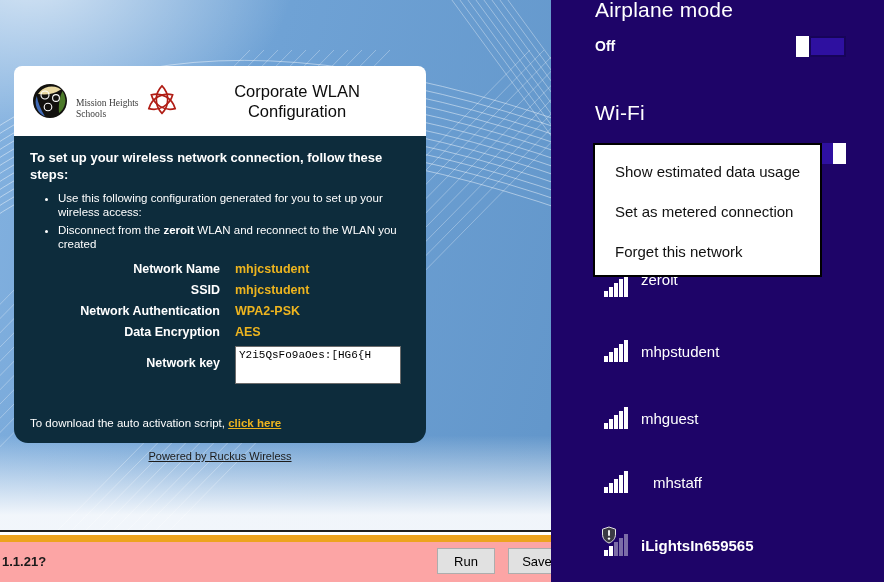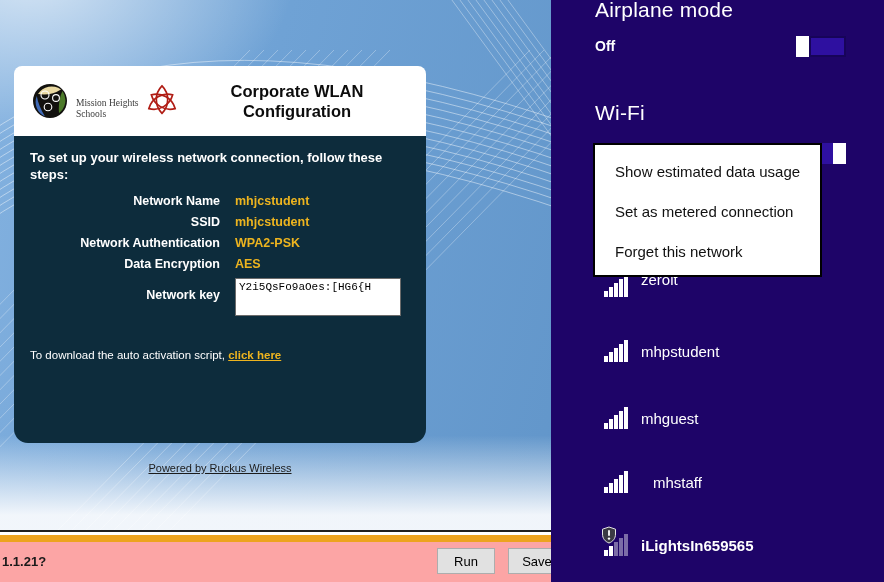--- a/index.html
+++ b/index.html
@@ -26,40 +26,40 @@
   .dl-btn.run{left:437px;}
   .dl-btn.save{left:508px;}
 
   .card{position:absolute;left:14px;top:66px;width:412px;z-index:2;}
   .card-header{height:70px;background:#fff;border-radius:8px 8px 0 0;display:flex;align-items:center;
     padding:0 12px 0 18px;box-sizing:border-box;}
   .koru{width:36px;height:36px;flex:0 0 auto;}
   .school-name{font-family:"Liberation Serif",serif;font-size:9.5px;line-height:11px;color:#3c3c3c;
     margin:16px 4px 0 8px;width:64px;flex:0 0 auto;}
   .triquetra{width:36px;height:42px;flex:0 0 auto;}
-  .card-title{flex:1;text-align:center;font-size:16.5px;font-weight:bold;color:#0c0c0c;line-height:20px;}
+  .card-title{flex:1;text-align:center;font-size:16.5px;font-weight:normal;color:#0c0c0c;line-height:20px;}
   .card-title span{display:inline-block;max-width:160px;}
 
   .card-body{background:#0d2c3c;border-radius:0 0 14px 14px;height:307px;box-sizing:border-box;
     padding:13px 16px 0 16px;color:#fff;}
   .intro{font-size:13px;font-weight:bold;line-height:17px;width:392px;}
   ul.steps{margin:9px 0 0 16px;padding:0 0 0 12px;font-size:11.5px;line-height:13.5px;}
   ul.steps li{margin-bottom:5px;}
   .fields{margin-top:11px;}
   .frow{display:flex;align-items:baseline;margin-bottom:7px;}
   .flabel{width:190px;text-align:right;font-weight:bold;font-size:12.5px;flex:0 0 auto;}
   .fvalue{margin-left:15px;color:#edb41f;font-weight:bold;font-size:12.5px;}
   .keyrow{display:flex;margin-top:5px;}
   .keylabel{width:190px;text-align:right;font-weight:bold;font-size:12.5px;flex:0 0 auto;padding-top:10px;}
   .keybox{margin-left:15px;width:158px;height:32px;resize:none;border:1px solid #6b6b6b;background:#fff;
     color:#000;font:11px "Liberation Mono",monospace;padding:2px 3px;overflow:hidden;}
   .dl-line{margin-top:33px;font-size:11.5px;}
   .dl-link{color:#edb41f;font-weight:bold;text-decoration:underline;cursor:pointer;}
 
-  .powered{position:absolute;left:14px;top:458px;width:412px;text-align:center;z-index:2;}
+  .powered{position:absolute;left:14px;top:446px;width:412px;text-align:center;z-index:2;}
   .powered a{font-size:11px;color:#1c1c1c;text-decoration:underline;cursor:pointer;}
 
   
   .panel{position:absolute;left:551px;top:0;width:333px;height:582px;background:#1e0468;color:#fff;}
   .pheading{position:absolute;left:44px;font-size:21px;font-weight:400;letter-spacing:.2px;}
   .h-airplane{top:-2px;}
   .h-wifi{top:101px;}
   .state-label{position:absolute;left:44px;top:38px;font-size:14px;font-weight:bold;}
 
   .toggle{position:absolute;width:50px;height:21px;cursor:pointer;}
@@ -173,20 +173,24 @@
             </defs>
           <use href="#tq"></use>
           <use href="#tq" transform="rotate(120 19 21)"></use>
           <use href="#tq" transform="rotate(240 19 21)"></use>
         </svg>
         <div class="card-title"><span>Corporate WLAN Configuration</span></div>
       </div>
 
       <div class="card-body">
         <div class="intro">To set up your wireless network connection, follow these steps:</div>
+        <ul class="steps">
+          <li><span>Use this following configuration generated for you to set up your wireless access:</span></li>
+          <li><span>Disconnect from the </span><b>zeroit</b><span> WLAN and reconnect to the WLAN you created</span></li>
+        </ul>
 
         <div class="fields">
           <div class="frow">
             <span class="flabel">Network Name</span>
             <span class="fvalue">mhjcstudent</span>
           </div>
           <div class="frow">
             <span class="flabel">SSID</span>
             <span class="fvalue">mhjcstudent</span>
           </div>

